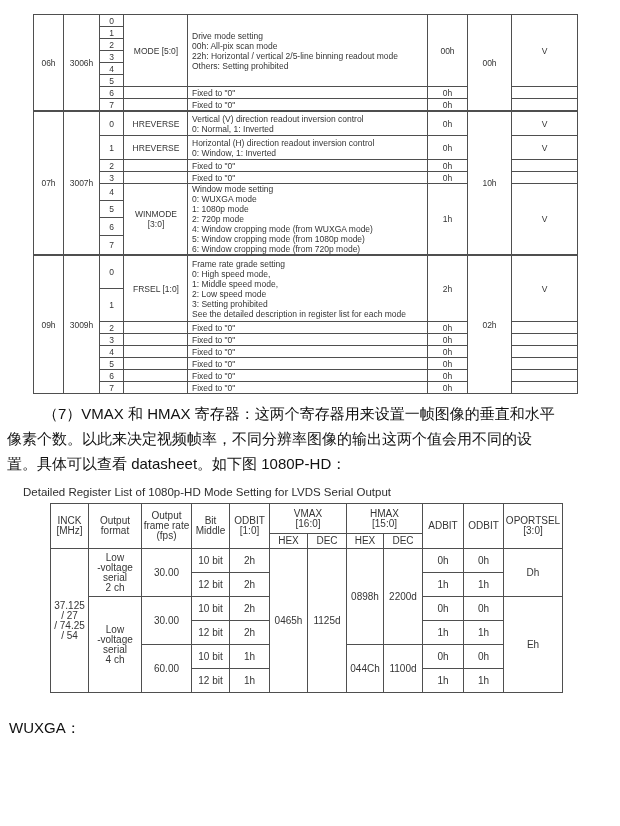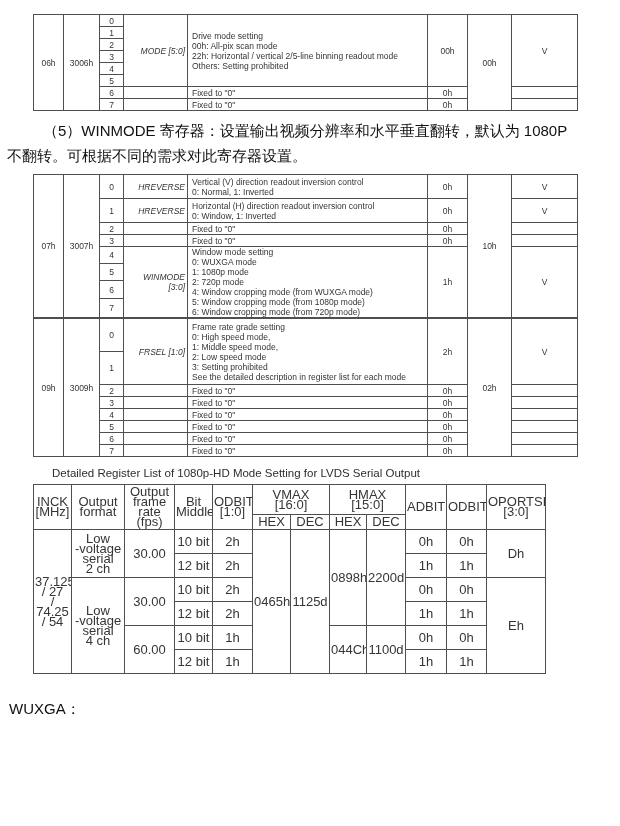--- a/index.html
+++ b/index.html
@@ -13,40 +13,40 @@
   
   table.regtable {
     border-collapse:collapse; table-layout:fixed;
     margin-left:33px; width:544px;
     font-size:8.5px; line-height:10px; color:#353535;
   }
   table.regtable td {
     border:1px solid #4f4f4f; text-align:center; vertical-align:middle;
     padding:0 2px; overflow:hidden;
   }
-  table.regtable td.name { text-align:right; padding-left:3px;font-style:italic; }
+  table.regtable td.name { text-align:center; padding-left:3px; }
   table.regtable td.desc { text-align:left; padding-left:4px; white-space:pre-line; }
   tr.h12 { height:12px; } tr.h17 { height:17px; } tr.h19 { height:19px; }
   tr.h24 { height:24px; } tr.h33 { height:33px; }
 
   
   .para {
     font-size:15px; line-height:25px; margin:7px 8px 6px 7px;
     white-space:pre-line; text-indent:36px; color:#111;
   }
   .caption {
-    font-size:11.5px; color:#2e2e2e; margin:10px 0 5px 52px;
+    font-size:11.5px; color:#2e2e2e; margin:10px 0 5px 23px;
   }
   .footer-label { font-size:15px; color:#111; margin:26px 0 0 9px; }
 
   
   table.modetable {
     border-collapse:collapse; table-layout:fixed;
-    margin-left:33px; width:512px;
-    font-size:13px; line-height:10px; color:#353535;
+    margin-left:50px; width:512px;
+    font-size:10px; line-height:10px; color:#353535;
   }
   table.modetable th, table.modetable td {
     border:1px solid #4f4f4f; text-align:center; vertical-align:middle;
     font-weight:normal; padding:1px 1px; white-space:pre-line; overflow:hidden;
   }
   tr.mh1 { height:30px; } tr.mh2 { height:15px; } tr.mb { height:24px; }
 </style>
 </head>
 <body>
 
@@ -102,22 +102,20 @@
     <tr class="h12">
       <td>7</td>
       <td class="name"></td>
       <td class="desc">Fixed to "0"</td>
       <td>0h</td>
       <td></td>
     </tr>
   </tbody>
     </table>
 
-  <p class="para">（5）WINMODE 寄存器：设置输出视频分辨率和水平垂直翻转，默认为 1080P
-不翻转。可根据不同的需求对此寄存器设置。</p>
 
   <table class="regtable">
     <colgroup>
         <col style="width:30px">
         <col style="width:36px">
         <col style="width:24px">
         <col style="width:64px">
         <col style="width:240px">
         <col style="width:40px">
         <col style="width:44px">
@@ -251,20 +249,23 @@
     <tr class="h12">
       <td>7</td>
       <td class="name"></td>
       <td class="desc">Fixed to "0"</td>
       <td>0h</td>
       <td></td>
     </tr>
   </tbody>
     </table>
 
+  <p class="para">（7）VMAX 和 HMAX 寄存器：这两个寄存器用来设置一帧图像的垂直和水平
+像素个数。以此来决定视频帧率，不同分辨率图像的输出这两个值会用不同的设
+置。具体可以查看 datasheet。如下图 1080P-HD：</p>
 
   <div class="caption">Detailed Register List of 1080p-HD Mode Setting for LVDS Serial Output</div>
 
   <table class="modetable">
     <colgroup>
         <col style="width:38px">
         <col style="width:53px">
         <col style="width:50px">
         <col style="width:38px">
         <col style="width:40px">

